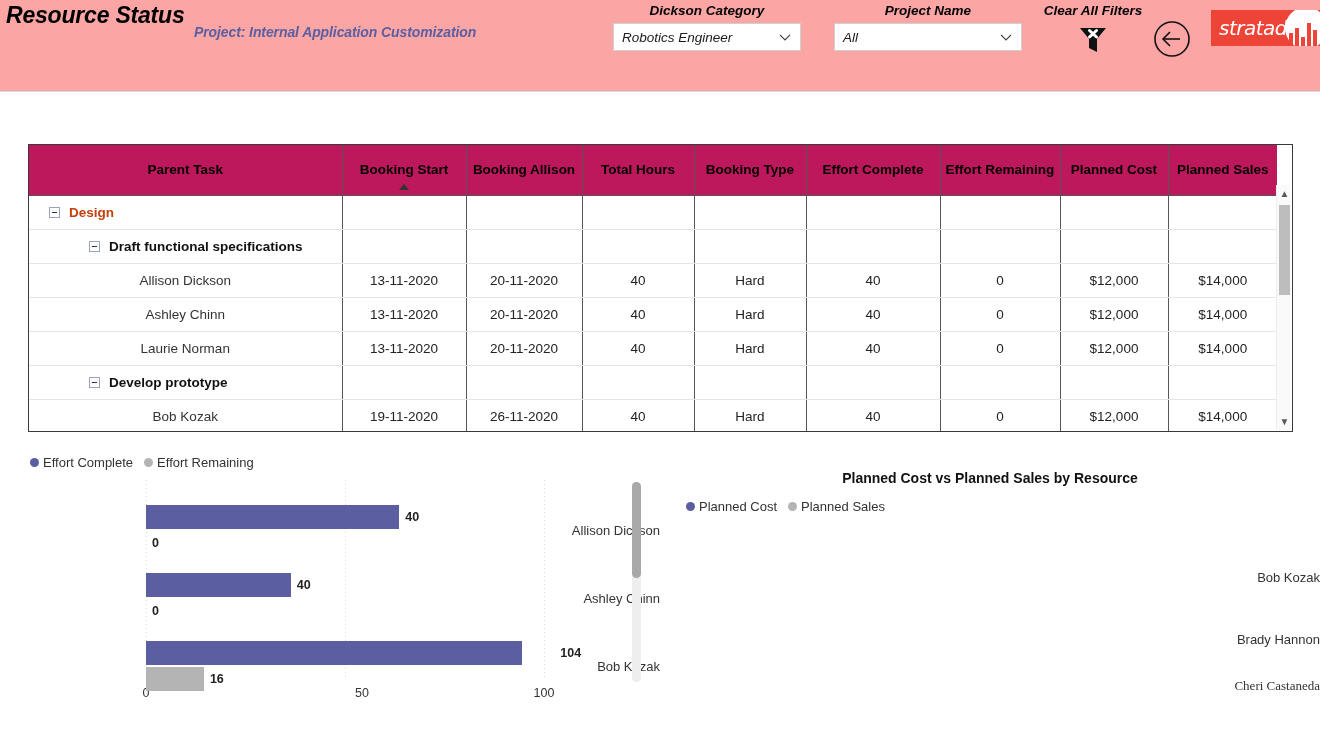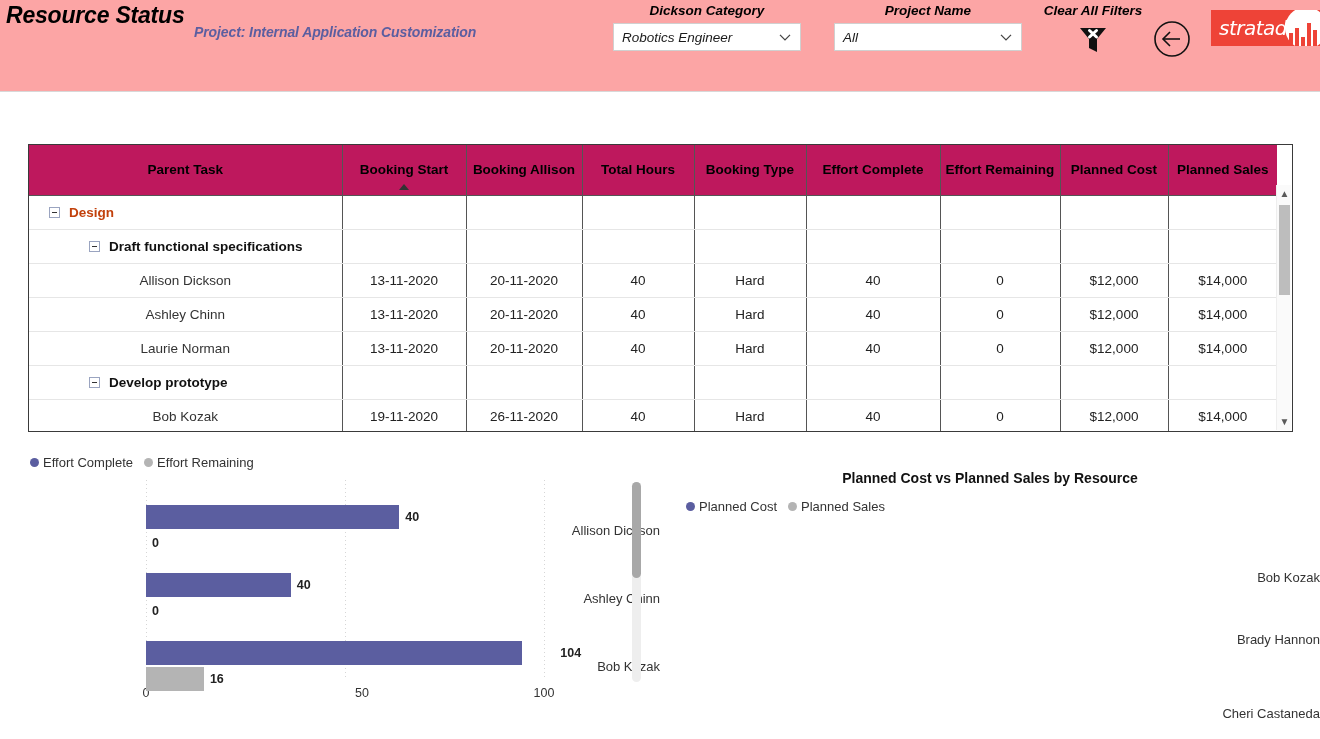--- a/index.html
+++ b/index.html
@@ -506,15 +506,15 @@
       <span>Planned Cost</span>
     </div>
     <div class="legend-item">
       <span class="legend-dot" style="background:#b4b4b4"></span>
       <span>Planned Sales</span>
     </div>
   </div>
   <div class="plot" id="plot-cost">
       <div class="cat-label" style="top: 46px; width: 792px;">Bob Kozak</div>
       <div class="cat-label" style="top: 108px; width: 792px;">Brady Hannon</div>
-      <div class="cat-label" style="top: 182px; width: 792px;">Cheri Castaneda</div>
+      <div class="cat-label" style="top: 154px; width: 792px; font-family: Liberation Serif, serif;">Cheri Castaneda</div>
     </div>
 </div>
 
 </body></html>

